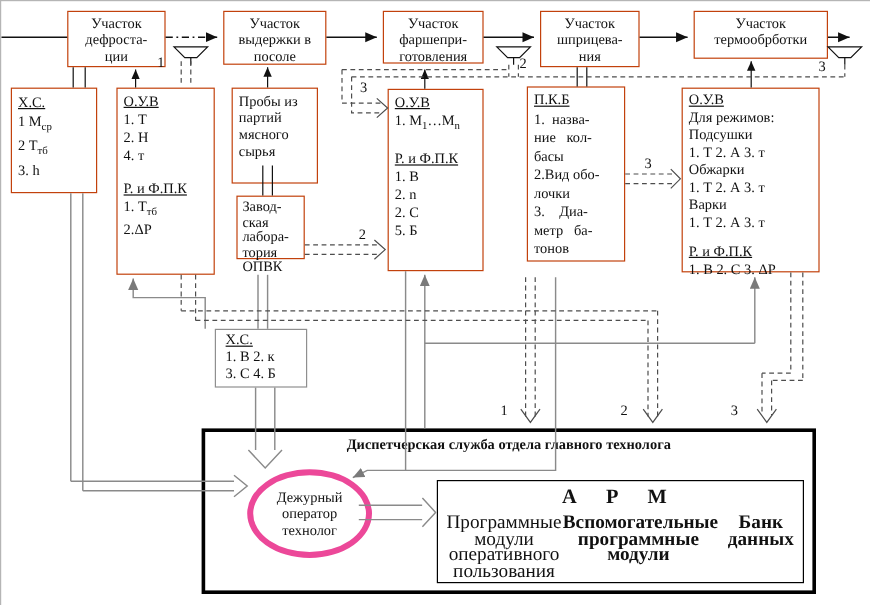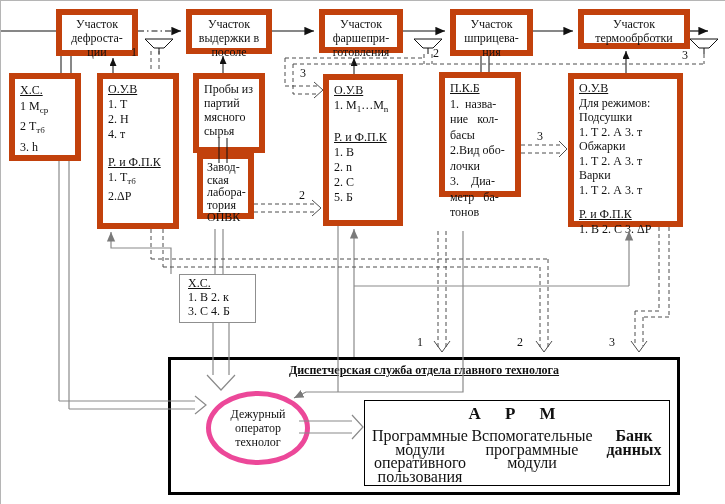--- a/index.html
+++ b/index.html
@@ -2,54 +2,54 @@
 <html><head>
 <meta charset="utf-8">
 <style>
   html,body{margin:0;padding:0;background:#e8e8e8;}
   #canvas{
     position:relative;width:725px;height:504px;background:#ffffff;
     border:1px solid #b5b5b5;box-sizing:content-box;overflow:hidden;
     font-family:"Liberation Serif","DejaVu Serif",serif;color:#111;
   }
   .box{
-    position:absolute;background:#fff;border:6px solid #c2410c;
+    position:absolute;background:#fff;border:1px solid #c2410c;
     font-size:12px;line-height:14px;box-sizing:border-box;z-index:2;
   }
   .ubox{text-align:center;padding-top:2px;white-space:pre-line;}
   .dbox{padding:3px 5px;text-align:left;}
   .title{text-decoration:underline;display:block;}
   .pre{white-space:pre-line;}
   .prew{white-space:pre-wrap;}
   .gap{height:13px;}
   sub{font-size:9px;}
   .lbl{position:absolute;font-size:12px;line-height:12px;z-index:11;background:transparent;}
   #wires{position:absolute;left:0;top:0;z-index:5;pointer-events:none;}
   #bigbox{
     position:absolute;left:167px;top:356px;width:512px;height:138px;
     border:3px solid #000;background:#fff;box-sizing:border-box;z-index:1;
   }
   #disp-title{position:absolute;left:0;top:3px;width:100%;text-align:center;
-    font-weight:bold;font-size:12px;text-decoration:underline;}
+    font-weight:bold;font-size:12px;}
   #operator{
     position:absolute;left:35px;top:31px;width:94px;height:64px;
     border:5px solid #ec4899;border-radius:50%;background:#fff;
     display:flex;align-items:center;justify-content:center;text-align:center;
     font-size:12px;line-height:14px;white-space:pre-line;z-index:2;
   }
   #armbox{
     position:absolute;left:193px;top:40px;width:306px;height:86px;
     border:1.5px solid #000;background:#fff;box-sizing:border-box;z-index:2;
   }
   #arm-title{position:absolute;left:0;top:3px;width:100%;text-align:center;
     font-weight:bold;font-size:17px;letter-spacing:10px;}
   .armcol{position:absolute;top:28px;text-align:center;font-size:16px;
     line-height:13.5px;white-space:pre-line;}
   #armcol1{left:4px;width:102px;}
-  #armcol2{left:104px;width:126px;}
+  #armcol2{left:104px;width:126px;font-weight:bold;}
   #armcol3{left:236px;width:66px;font-weight:bold;}
   #xc2{border:1px solid #8f8f8f;}
 </style>
 </head>
 <body>
 
 <div id="canvas">
 
   <div class="box ubox" style="left:55px;top:8px;width:82px;height:47px;">Участок
 дефроста-
@@ -82,38 +82,38 @@
     <span class="title">Р. и Ф.П.К</span>
     <div><span>1. Т</span><sub>тб</sub></div>
     <div><span>2.ΔР</span><sub></sub></div>
   </div>
 
   <div class="box dbox pre" style="left:192px;top:72px;width:72px;height:80px;">Пробы из
 партий
 мясного
 сырья</div>
 
-  <div class="box dbox pre" style="left:196px;top:152px;width:57px;height:66px;line-height:12.5px;padding:2px 4px;">Завод-
+  <div class="box dbox pre" style="left:196px;top:162px;width:57px;height:53px;line-height:12.5px;padding:2px 4px;">Завод-
 ская
 лабора-
 тория
 ОПВК</div>
 
   <div class="box dbox" style="left:322px;top:73px;width:80px;height:152px;line-height:15px;">
     <span class="title">О.У.В</span>
     <div><span>1. М</span><sub>1</sub><span>…М</span><sub>n</sub></div>
     <div class="gap"></div>
     <span class="title">Р. и Ф.П.К</span>
     <div>1. В</div>
     <div>2. n</div>
     <div>2. С</div>
     <div>5. Б</div>
   </div>
 
-  <div class="box dbox" style="left:438px;top:71px;width:82px;height:125px;line-height:15.5px;">
+  <div class="box dbox" style="left:438px;top:71px;width:82px;height:146px;line-height:15.5px;">
     <span class="title">П.К.Б</span>
     <div class="prew">1.  назва-
 ние   кол-
 басы
 2.Вид обо-
 лочки
 3.    Диа-
 метр   ба-
 тонов</div>
   </div>

